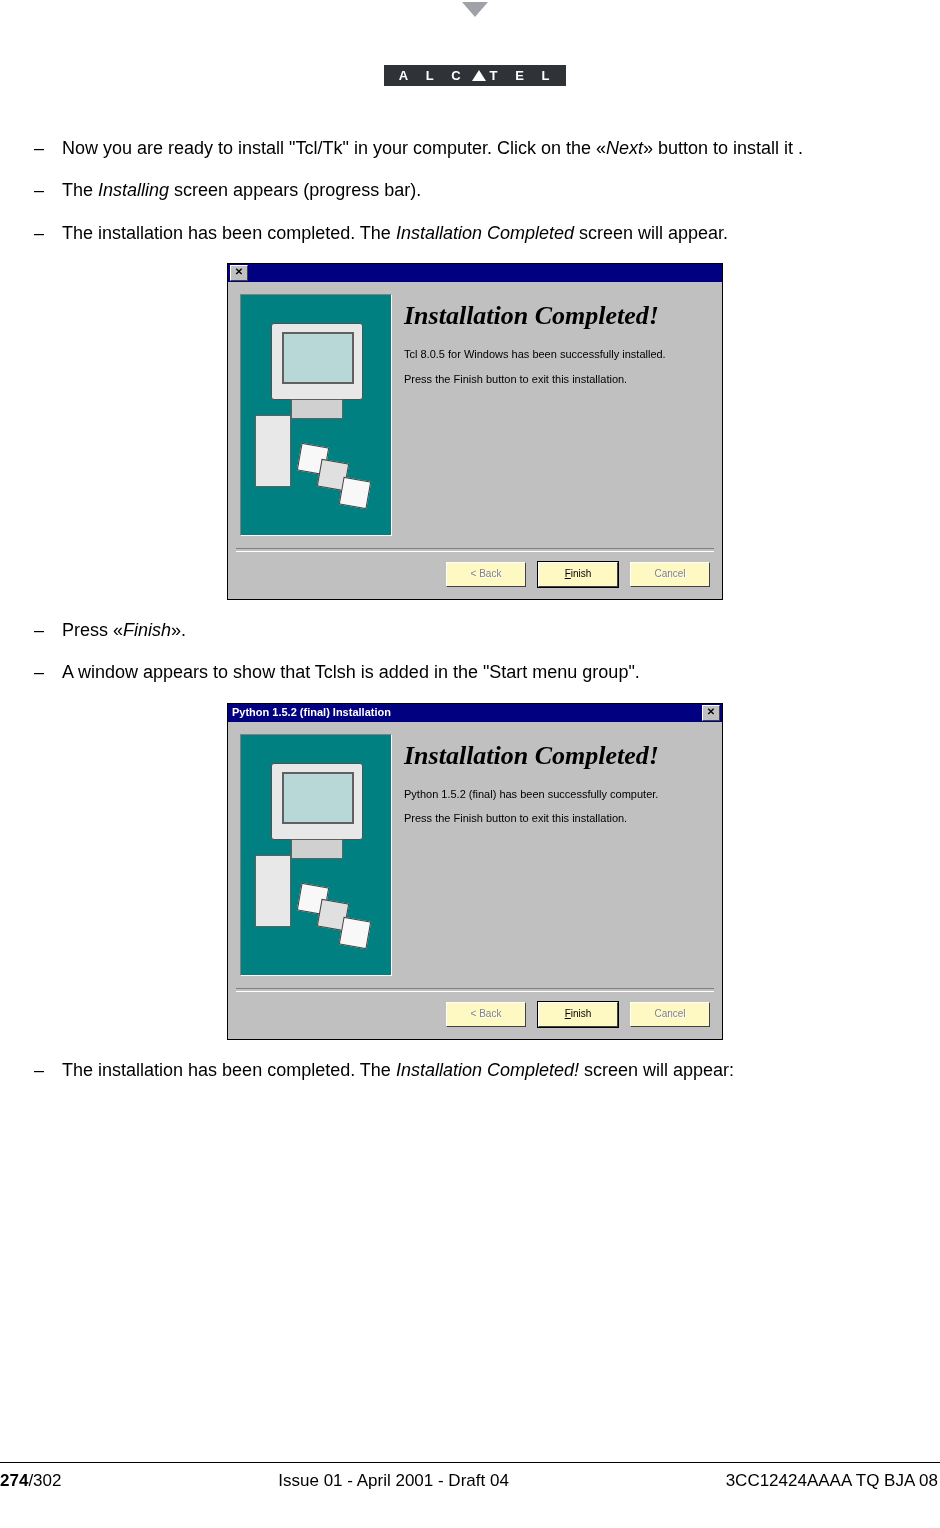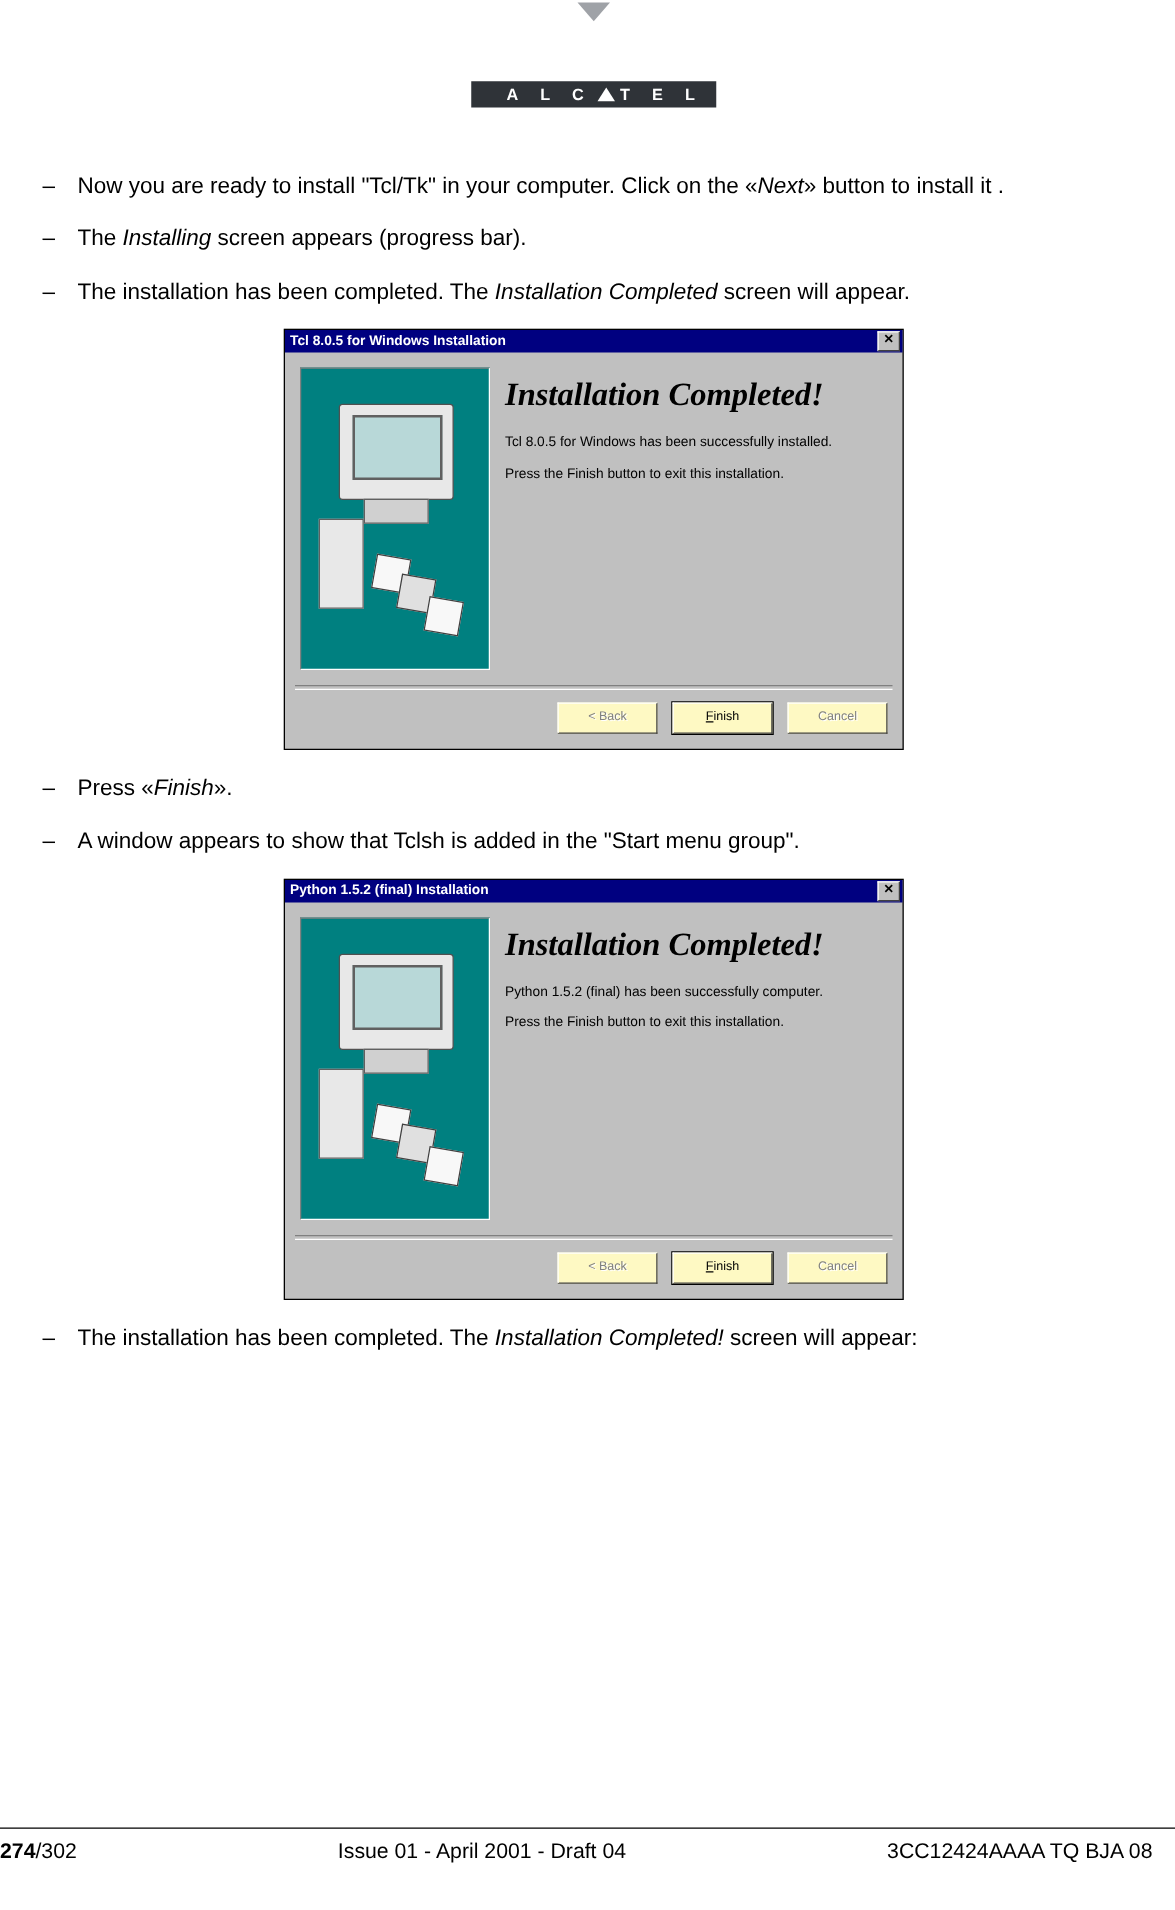--- a/index.html
+++ b/index.html
@@ -33,21 +33,21 @@
     border-right: 13px solid transparent;
     border-top: 15px solid #9fa2a7;
     margin: 0 auto 2px auto;
   }
   .logo-bar {
     background: #2f3338;
     color: #fff;
     letter-spacing: 7px;
     font-size: 13px;
     font-weight: bold;
-    padding: 3px 10px 3px 28px;
+    padding: 3px 10px 3px 15px;
     text-align: center;
     position: relative;
     margin-top: 48px;
   }
   .logo-bar .tri-inner {
     display: inline-block;
     width: 0; height: 0;
     border-left: 7px solid transparent;
     border-right: 7px solid transparent;
     border-bottom: 11px solid #fff;
@@ -207,21 +207,21 @@
   .winbtn .ul { text-decoration: underline; }
 
   
   .footer {
     position: absolute;
     left: 0; right: 0; bottom: 0;
     border-top: 1px solid #000;
     display: flex;
     justify-content: space-between;
     font-size: 17px;
-    padding: 8px 18px 4px 0;
+    padding: 8px 2px 4px 0;
     gap: 18px;
   }
   .footer .pnum b { font-weight: bold; }
 </style>
 </head>
 <body>
 
 <div class="page">
 
   <div class="header">
@@ -252,21 +252,20 @@
     <div class="bullet-row">
       <div class="bullet-dash">–</div>
       <div class="bullet-text">
         <span>The installation has been completed. The </span><span class="bolditalic">Installation Completed</span><span> screen will appear.</span>
       </div>
     </div>
 
     <div class="dialog-wrap">
       <div class="dialog">
         <div class="titlebar">
-          <div class="titlebar-text">Tcl 8.0.5 for Windows Installation</div>
           <div class="titlebar-close">✕</div>
         </div>
         <div class="dialog-body">
           <div class="side-art">
             <div class="art-monitor">
                 <div class="art-screen"></div>
               </div>
             <div class="art-base"></div>
             <div class="art-tower"></div>
             <div class="art-disks">

